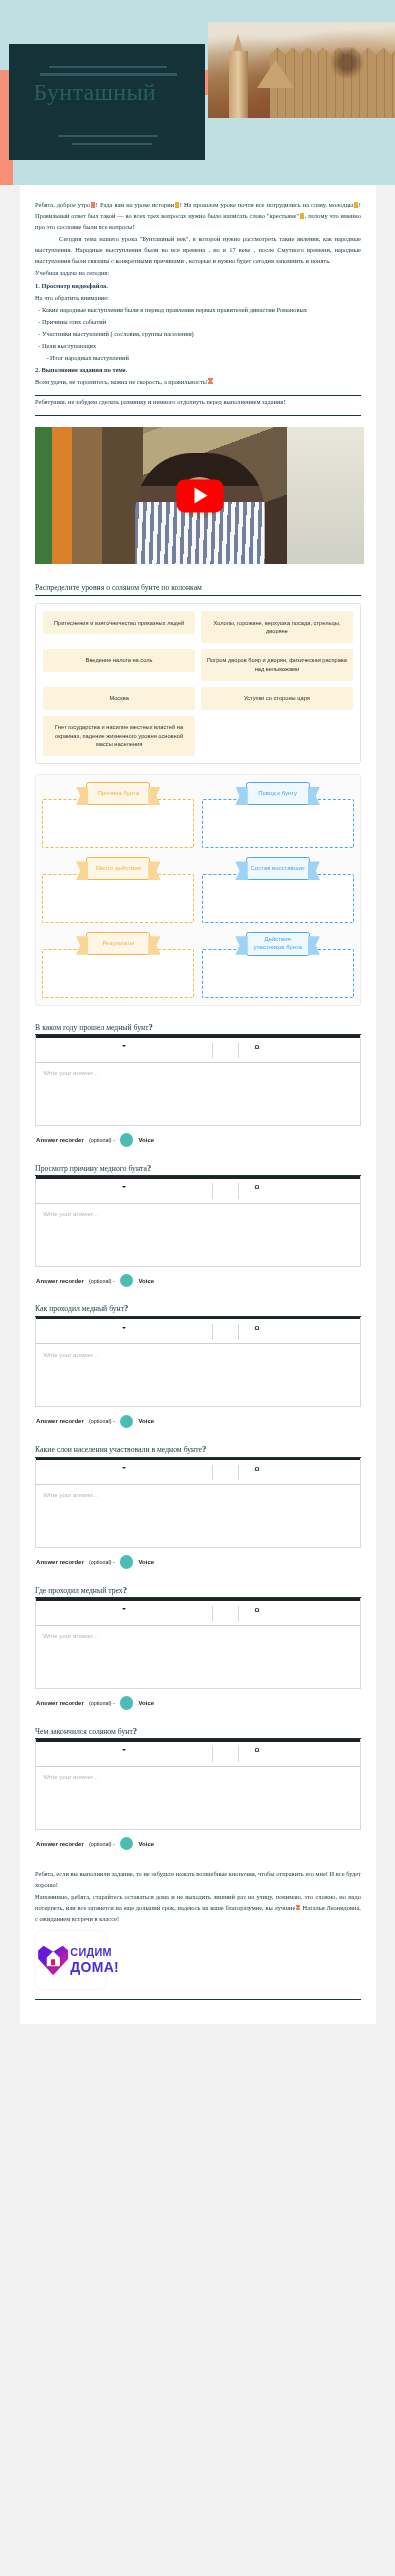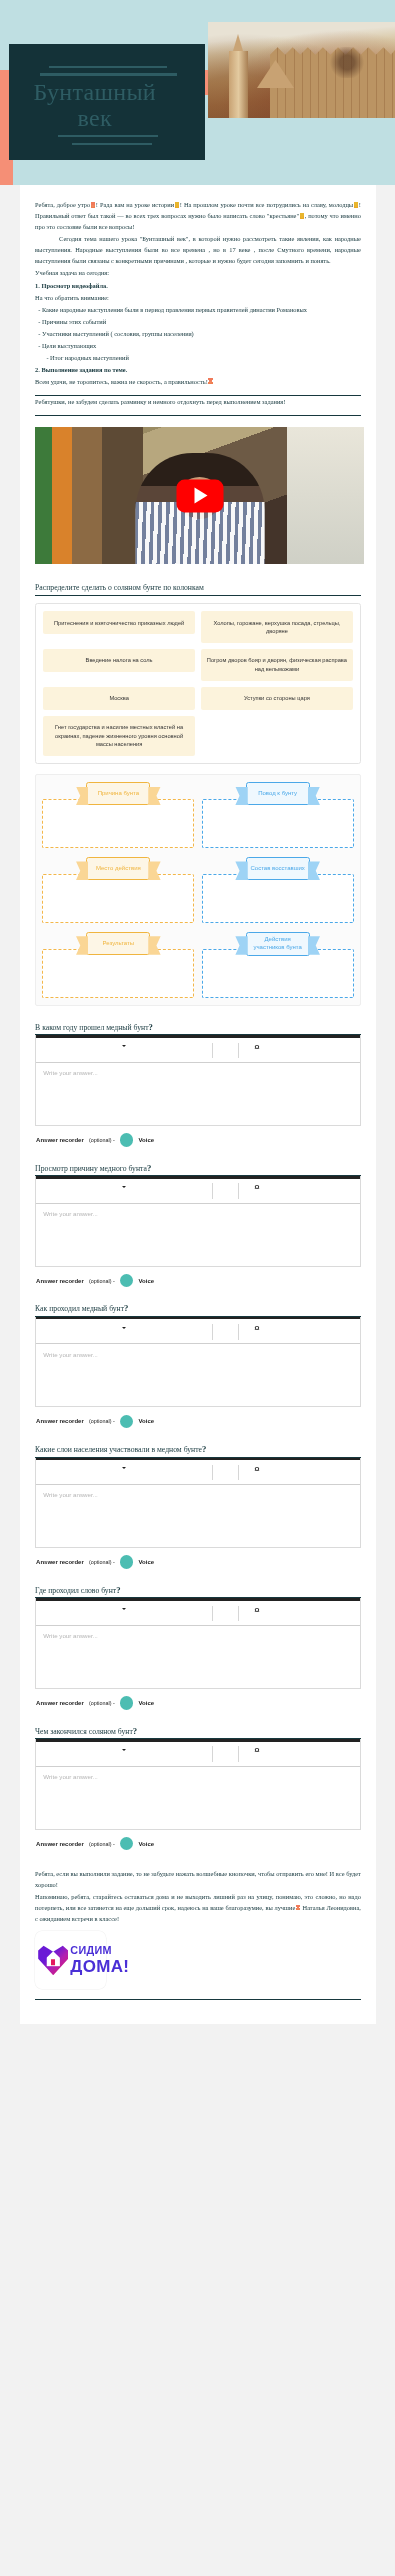--- a/index.html
+++ b/index.html
@@ -234,38 +234,37 @@
     position:absolute; left:50%; top:46%; transform:translate(-50%,-50%);
     width:13.4px; height:15.5px; background:#fff;
     clip-path: polygon(50% 0,100% 42%,100% 100%,0 100%,0 42%);
   }
   .heart-mark .hole:after{
     content:""; position:absolute; left:50%; top:52%; transform:translateX(-50%);
     width:4.6px;height:5.7px;background:#e4185f;
   }
   .sidim-text { display:flex; flex-direction:column; justify-content:center; line-height:1; }
   .sidim-text .l1 { font-family:"Liberation Sans","DejaVu Sans",sans-serif; font-weight:bold; font-size:10.8px; color:#4a2fd6; letter-spacing:0.3px; }
-  .sidim-text .l2 { font-family:"Liberation Sans","DejaVu Sans",sans-serif; font-weight:bold; font-size:17px; color:#4a2fd6; letter-spacing:0.3px; margin-top:2.1px; }
+  .sidim-text .l2 { font-family:"Liberation Sans","DejaVu Sans",sans-serif; font-weight:bold; font-size:14px; color:#4a2fd6; letter-spacing:0.3px; margin-top:2.1px; }
   hr.foot-rule { border:0; border-top:0.8px solid #17383e; margin:10.3px 0 0; }
   .tail { height:24px; background:#fff; }
 </style>
 </head>
 <body>
 
 <div class="page">
 
   <div class="hero">
     <div class="hero-coral"></div>
     <div class="hero-coral2"></div>
     <div class="hero-panel"></div>
     <div class="hero-rule1"></div>
     <div class="hero-rule2"></div>
     <div class="hero-title">
       <div>Бунташный</div>
-      <div>век</div>
     </div>
     <div class="hero-rule3"></div>
     <div class="hero-rule4"></div>
     <div class="hero-art">
       <div class="art-wall"></div>
       <div class="art-roof"></div>
       <div class="art-tower"></div>
       <div class="art-smoke"></div>
     </div>
   </div>
@@ -302,21 +301,21 @@
         <div class="vb-shelf"></div>
         <div class="vb-window"></div>
         <div class="vb-person"></div>
         <div class="vb-stripes"></div>
         <div class="yt-btn">
             <i></i>
           </div>
       </div>
     </div>
 
-    <div class="ex-title">Распределите   сделать о соляном бунте  по колонкам</div>
+    <div class="ex-title">Распределите   уровня о соляном бунте  по колонкам</div>
     <hr class="ex-rule">
 
     <div class="chip-box">
       <div class="chip-grid">
         <div class="chip">Притеснения и взяточничество приказных людей</div>
         <div class="chip">Холопы, горожане, верхушка посада, стрельцы, дворяне</div>
         <div class="chip">Введение налога на соль</div>
         <div class="chip">Погром дворов бояр и дворян, физическая  расправа над вельможами</div>
         <div class="chip">Москва</div>
         <div class="chip">Уступки со стороны царя</div>
@@ -451,21 +450,21 @@
       </div>
       <div class="recorder">
         <span class="lbl">Answer recorder</span>
         <span class="opt">(optional) -</span>
         <span class="mic-dot"></span>
         <span class="voice">Voice</span>
       </div>
     </div>
 
     <div class="q-block">
-      <div class="q-title"><span>Где проходил слово бунт</span><span class="qm">?</span></div>
+      <div class="q-title"><span>Где проходил медный трех</span><span class="qm">?</span></div>
       <hr class="q-rule">
       <div class="editor">
         <div class="topbar"></div>
         <div class="toolbar">
           <div class="tb-cell1">
               <div class="caret"></div>
             </div>
           <div class="tb-div"></div>
           <div class="tb-cell2"></div>
           <div class="tb-div"></div>

